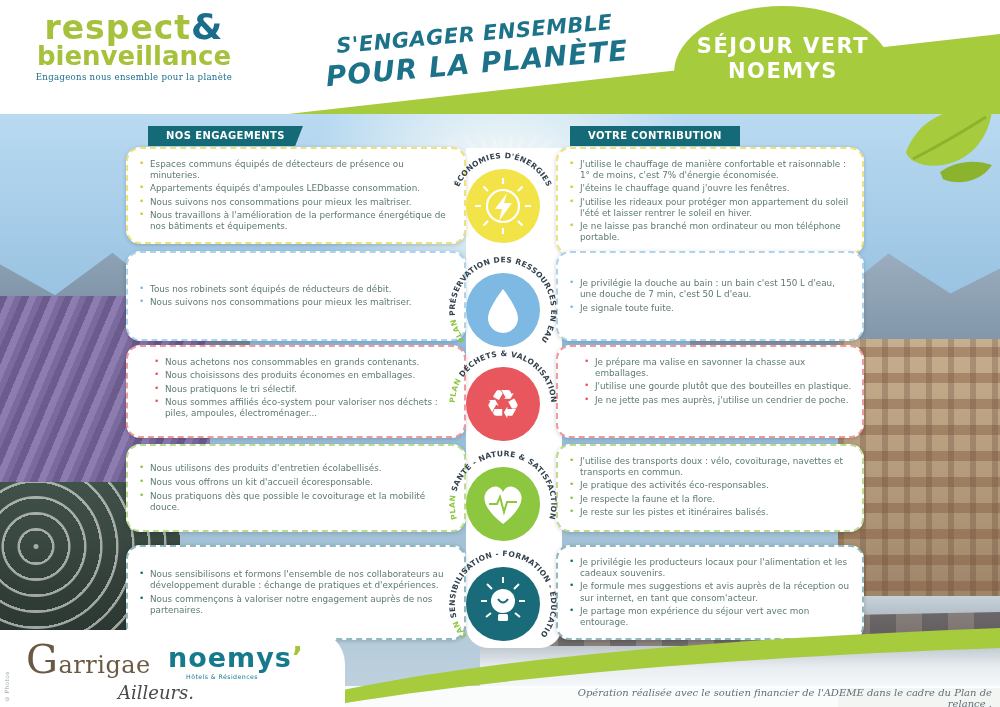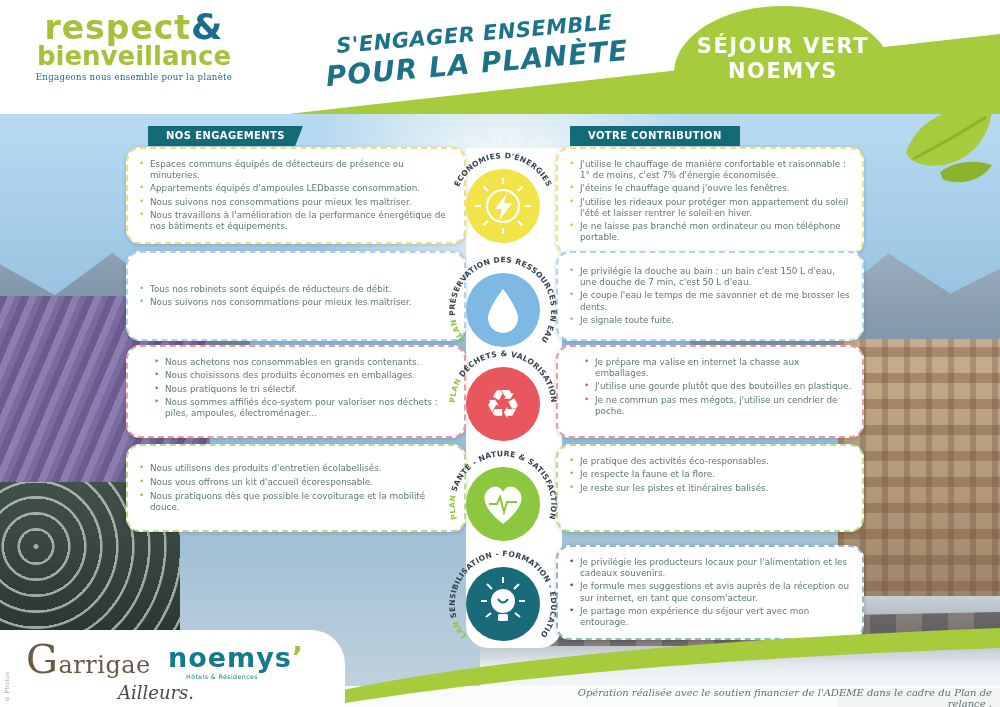--- a/index.html
+++ b/index.html
@@ -190,21 +190,20 @@
 
   <div class="card cardL r2">
     <ul>
       <li>Tous nos robinets sont équipés de réducteurs de débit.</li>
       <li>Nous suivons nos consommations pour mieux les maîtriser.</li>
     </ul>
   </div>
   <div class="card cardR r2">
     <ul>
       <li>Je privilégie la douche au bain : un bain c'est 150 L d'eau, une douche de 7 min, c'est 50 L d'eau.</li>
-      <li>Je coupe l'eau le temps de me savonner et de me brosser les dents.</li>
       <li>Je signale toute fuite.</li>
     </ul>
   </div>
   <svg class="badge b2" viewBox="0 0 112 112">
     <defs>
         <path id="arc1" d="M 18,95 A 48.2,48.2 0 1 1 94,95" fill="none"></path>
       </defs>
     <circle cx="56" cy="65" r="37" fill="#7db9e2"></circle>
     <path fill="#ffffff" d="M56,44 C56,44 41,63 41,73 a15,15 0 0 0 30,0 C71,63 56,44 56,44 Z"></path>
     <text class="arc-text"><textPath href="#arc1" startOffset="50%" text-anchor="middle"><tspan class="plan">PLAN&nbsp;</tspan><tspan>PRÉSERVATION DES RESSOURCES EN EAU</tspan></textPath></text>
@@ -213,60 +212,67 @@
   <div class="card cardL r3">
     <ul>
       <li>Nous achetons nos consommables en grands contenants.</li>
       <li>Nous choisissons des produits économes en emballages.</li>
       <li>Nous pratiquons le tri sélectif.</li>
       <li>Nous sommes affiliés éco-system pour valoriser nos déchets : piles, ampoules, électroménager...</li>
     </ul>
   </div>
   <div class="card cardR r3">
     <ul>
-      <li>Je prépare ma valise en internet la chasse aux emballages.</li>
+      <li>Je prépare ma valise en savonner la chasse aux emballages.</li>
       <li>J'utilise une gourde plutôt que des bouteilles en plastique.</li>
-      <li>Je ne commun pas mes mégots, j'utilise un cendrier de poche.</li>
+      <li>Je ne jette pas mes auprès, j'utilise un cendrier de poche.</li>
     </ul>
   </div>
   <svg class="badge b3" viewBox="0 0 112 112">
     <defs>
         <path id="arc2" d="M 18,95 A 48.2,48.2 0 1 1 94,95" fill="none"></path>
       </defs>
     <circle cx="56" cy="65" r="37" fill="#e8575e"></circle>
     <text x="56" y="79" text-anchor="middle" font-size="40" fill="#ffffff">♻</text>
     <text class="arc-text"><textPath href="#arc2" startOffset="50%" text-anchor="middle"><tspan class="plan">PLAN&nbsp;</tspan><tspan>DÉCHETS &amp; VALORISATION</tspan></textPath></text>
   </svg>
 
   <div class="card cardL r4">
     <ul>
       <li>Nous utilisons des produits d'entretien écolabellisés.</li>
       <li>Nous vous offrons un kit d'accueil écoresponsable.</li>
       <li>Nous pratiquons dès que possible le covoiturage et la mobilité douce.</li>
     </ul>
   </div>
   <div class="card cardR r4">
     <ul>
+      <li>J'utilise des transports doux : vélo, covoiturage, navettes et transports en commun.</li>
       <li>Je pratique des activités éco-responsables.</li>
       <li>Je respecte la faune et la flore.</li>
       <li>Je reste sur les pistes et itinéraires balisés.</li>
     </ul>
   </div>
   <svg class="badge b4" viewBox="0 0 112 112">
     <defs>
         <path id="arc3" d="M 18,95 A 48.2,48.2 0 1 1 94,95" fill="none"></path>
       </defs>
     <circle cx="56" cy="65" r="37" fill="#8dc63f"></circle>
     <g>
       <path fill="#ffffff" d="M56,85 C37,70 33,57 42,50 c6,-5 12,-2 14,3 c2,-5 8,-8 14,-3 c9,7 5,20 -14,35 Z"></path>
       <polyline points="42,65 50,65 53,58 57,73 60,63 70,63" fill="none" stroke-width="2" stroke="#8dc63f"></polyline>
     </g>
     <text class="arc-text"><textPath href="#arc3" startOffset="50%" text-anchor="middle"><tspan class="plan">PLAN&nbsp;</tspan><tspan>SANTÉ - NATURE &amp; SATISFACTION</tspan></textPath></text>
   </svg>
 
+  <div class="card cardL r5">
+    <ul>
+      <li>Nous sensibilisons et formons l'ensemble de nos collaborateurs au développement durable :  échange de pratiques et d'expériences.</li>
+      <li>Nous commençons à valoriser notre engagement auprès de nos partenaires.</li>
+    </ul>
+  </div>
   <div class="card cardR r5">
     <ul>
       <li>Je privilégie les producteurs locaux pour l'alimentation et les cadeaux souvenirs.</li>
       <li>Je formule mes suggestions et avis auprès de la réception ou sur internet, en tant que consom'acteur.</li>
       <li>Je partage mon expérience du séjour vert avec mon entourage.</li>
     </ul>
   </div>
   <svg class="badge b5" viewBox="0 0 112 112">
     <defs>
         <path id="arc4" d="M 18,95 A 48.2,48.2 0 1 1 94,95" fill="none"></path>

